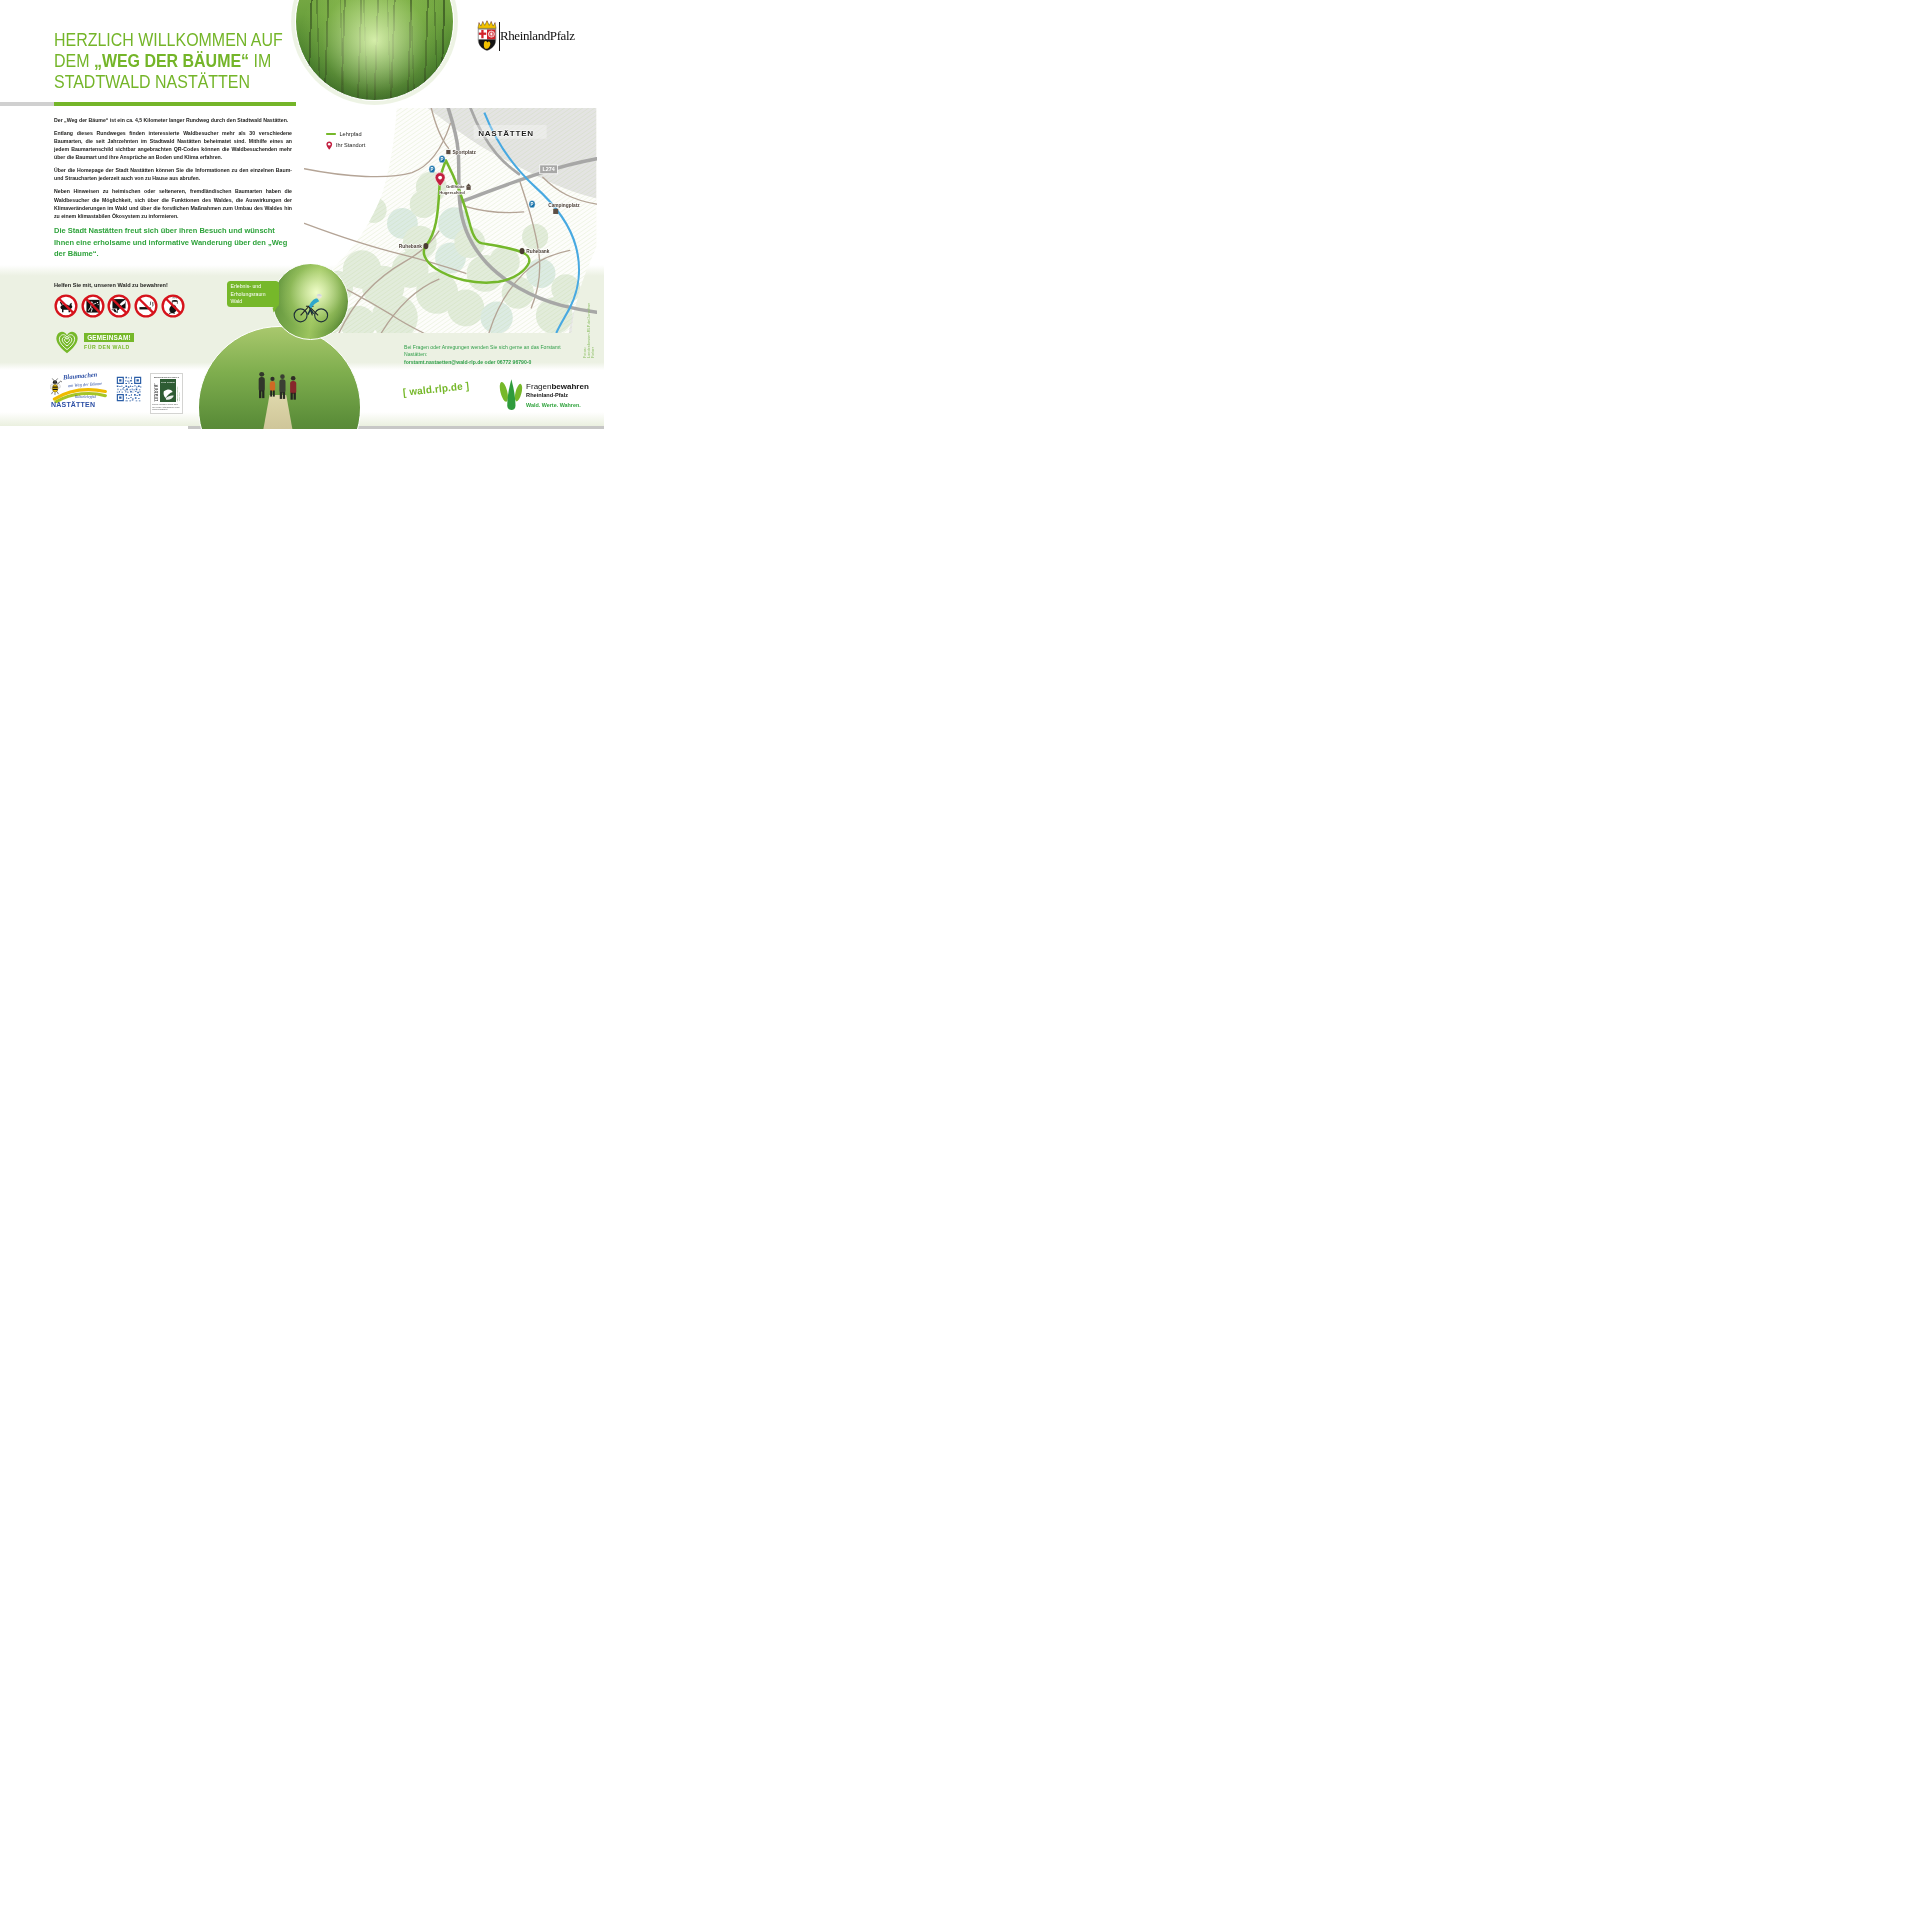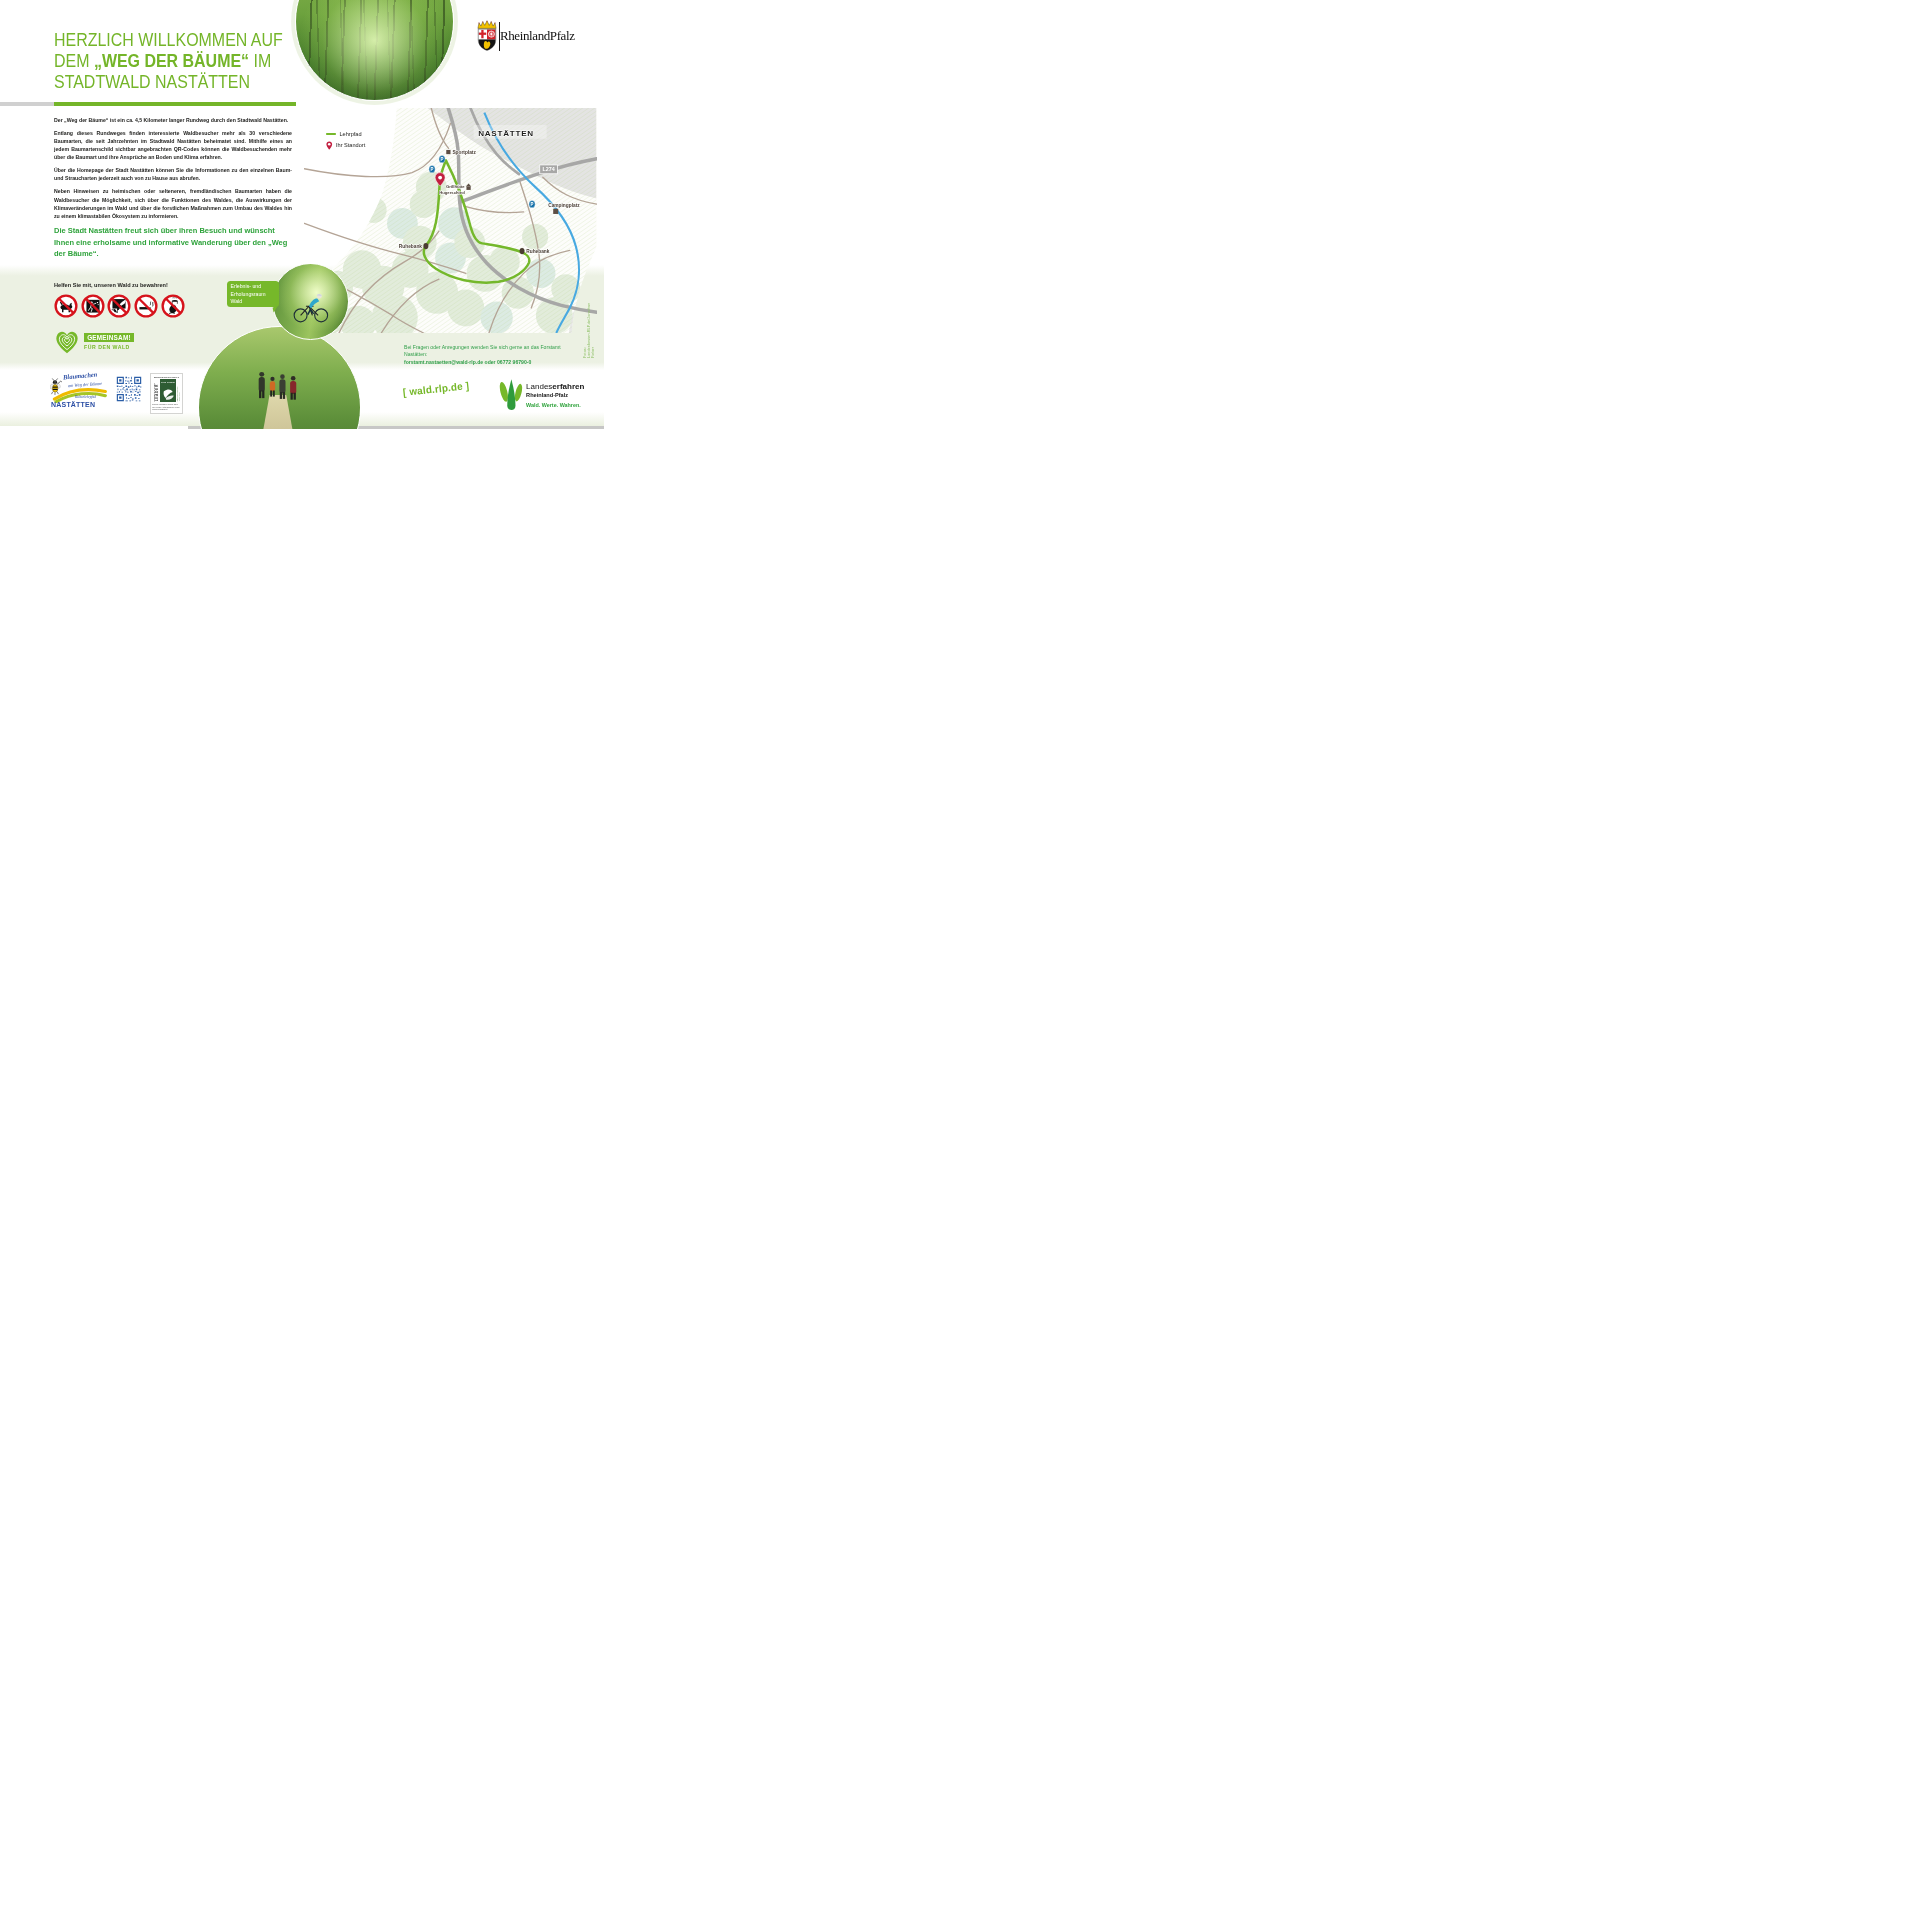--- a/index.html
+++ b/index.html
@@ -463,21 +463,21 @@
   </div>
   <div class="website">[ wald.rlp.de ]</div>
 
   <div class="lf-logo">
     <svg width="24" height="33" viewBox="0 0 64 86">
       <ellipse cx="13" cy="36" rx="9" ry="27" fill="#76b82a" transform="rotate(-14 13 36)"></ellipse>
       <ellipse cx="52" cy="38" rx="8" ry="24" fill="#76b82a" transform="rotate(14 52 38)"></ellipse>
       <path d="M33 2 C26 28 22 52 22 72 C22 80 27 84 33 84 C39 84 44 80 44 72 C44 52 40 28 33 2 Z" fill="#2f9b3c"></path>
     </svg>
     <div class="txt">
-      <div class="lf-name"><span>Landes</span><b>erfahren</b></div>
+      <div class="lf-name"><span>Fragen</span><b>bewahren</b></div>
       <div class="lf-region">Rheinland-Pfalz</div>
       <div class="lf-slogan">Wald. Werte. Wahren.</div>
     </div>
   </div>
 
   <div class="credit">Fotos: Landesforsten.RLP.de/Jonathan Fieber</div>
   <div class="bottom-strip"></div>
 </div>
 
 

